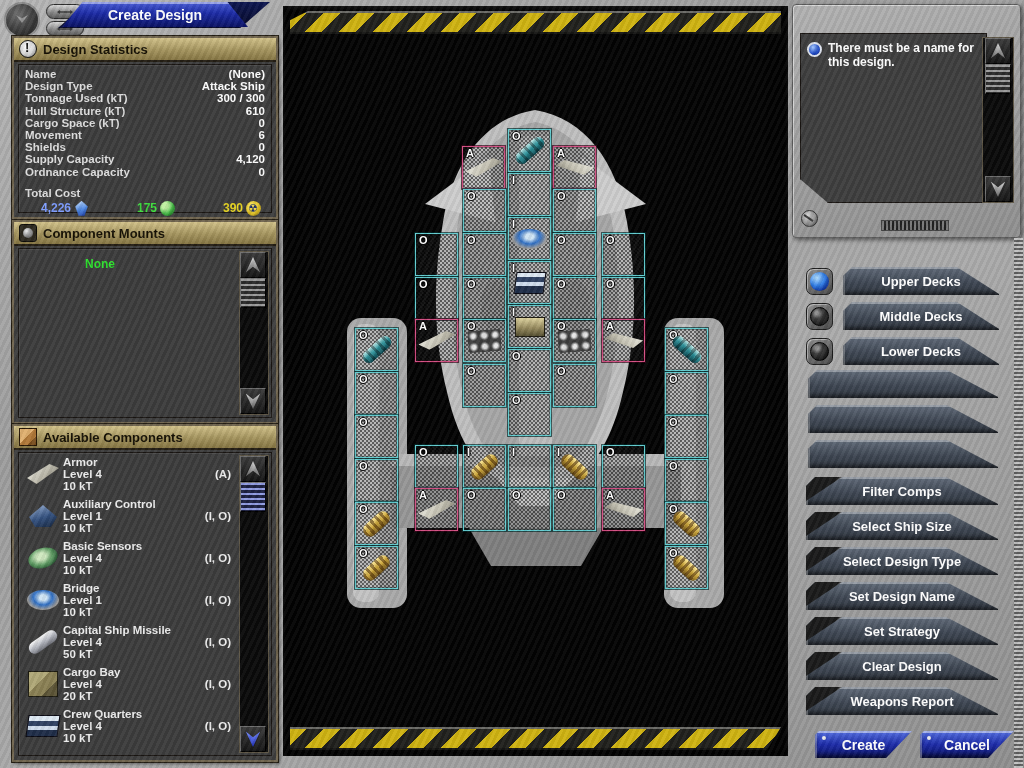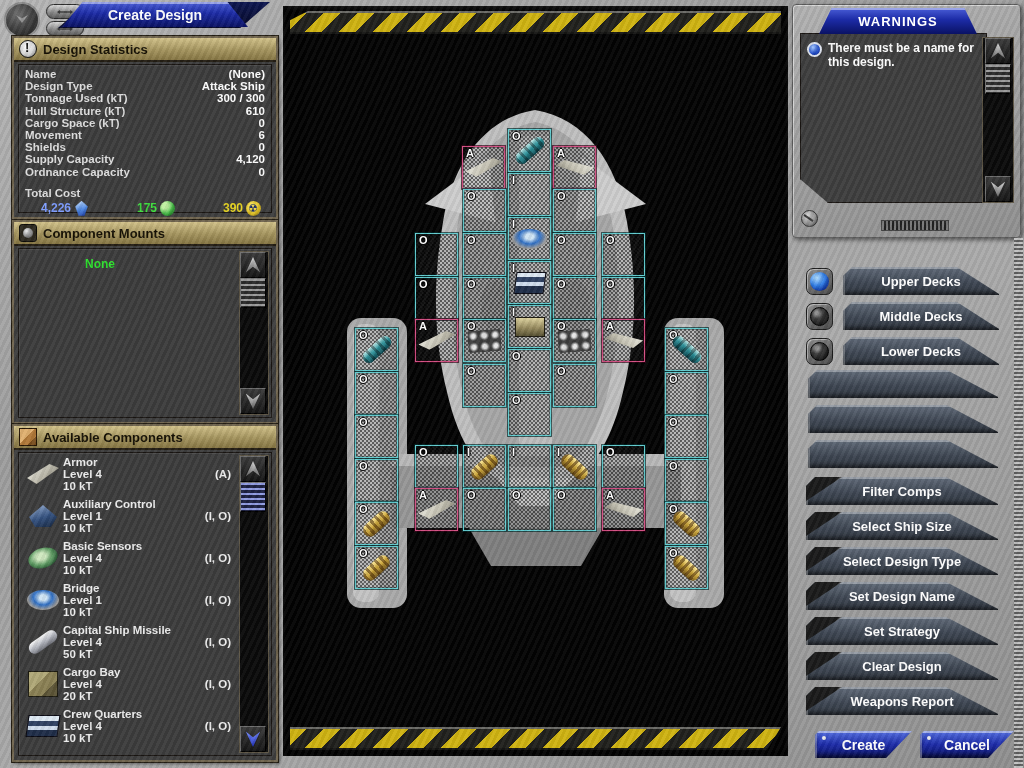--- a/index.html
+++ b/index.html
@@ -548,23 +548,20 @@
         <div class="sb-thumb blue"></div>
         <div class="sb-track"></div>
         <div class="sb-btn sb-down blue">
             <div class="sb-arrow"></div>
           </div>
       </div>
     </div>
   </div>
 
   <div class="warn-panel">
-    <div class="warn-banner">
-        <span>WARNINGS</span>
-      </div>
     <div class="warn-body" id="warn-body">
         <div class="warn-item">
           <span class="warn-bullet"></span>
           <span>There must be a name for this design.</span>
         </div>
       </div>
     <div class="warn-scroll">
       <div class="sb-btn sb-up">
           <div class="sb-arrow"></div>
         </div>

